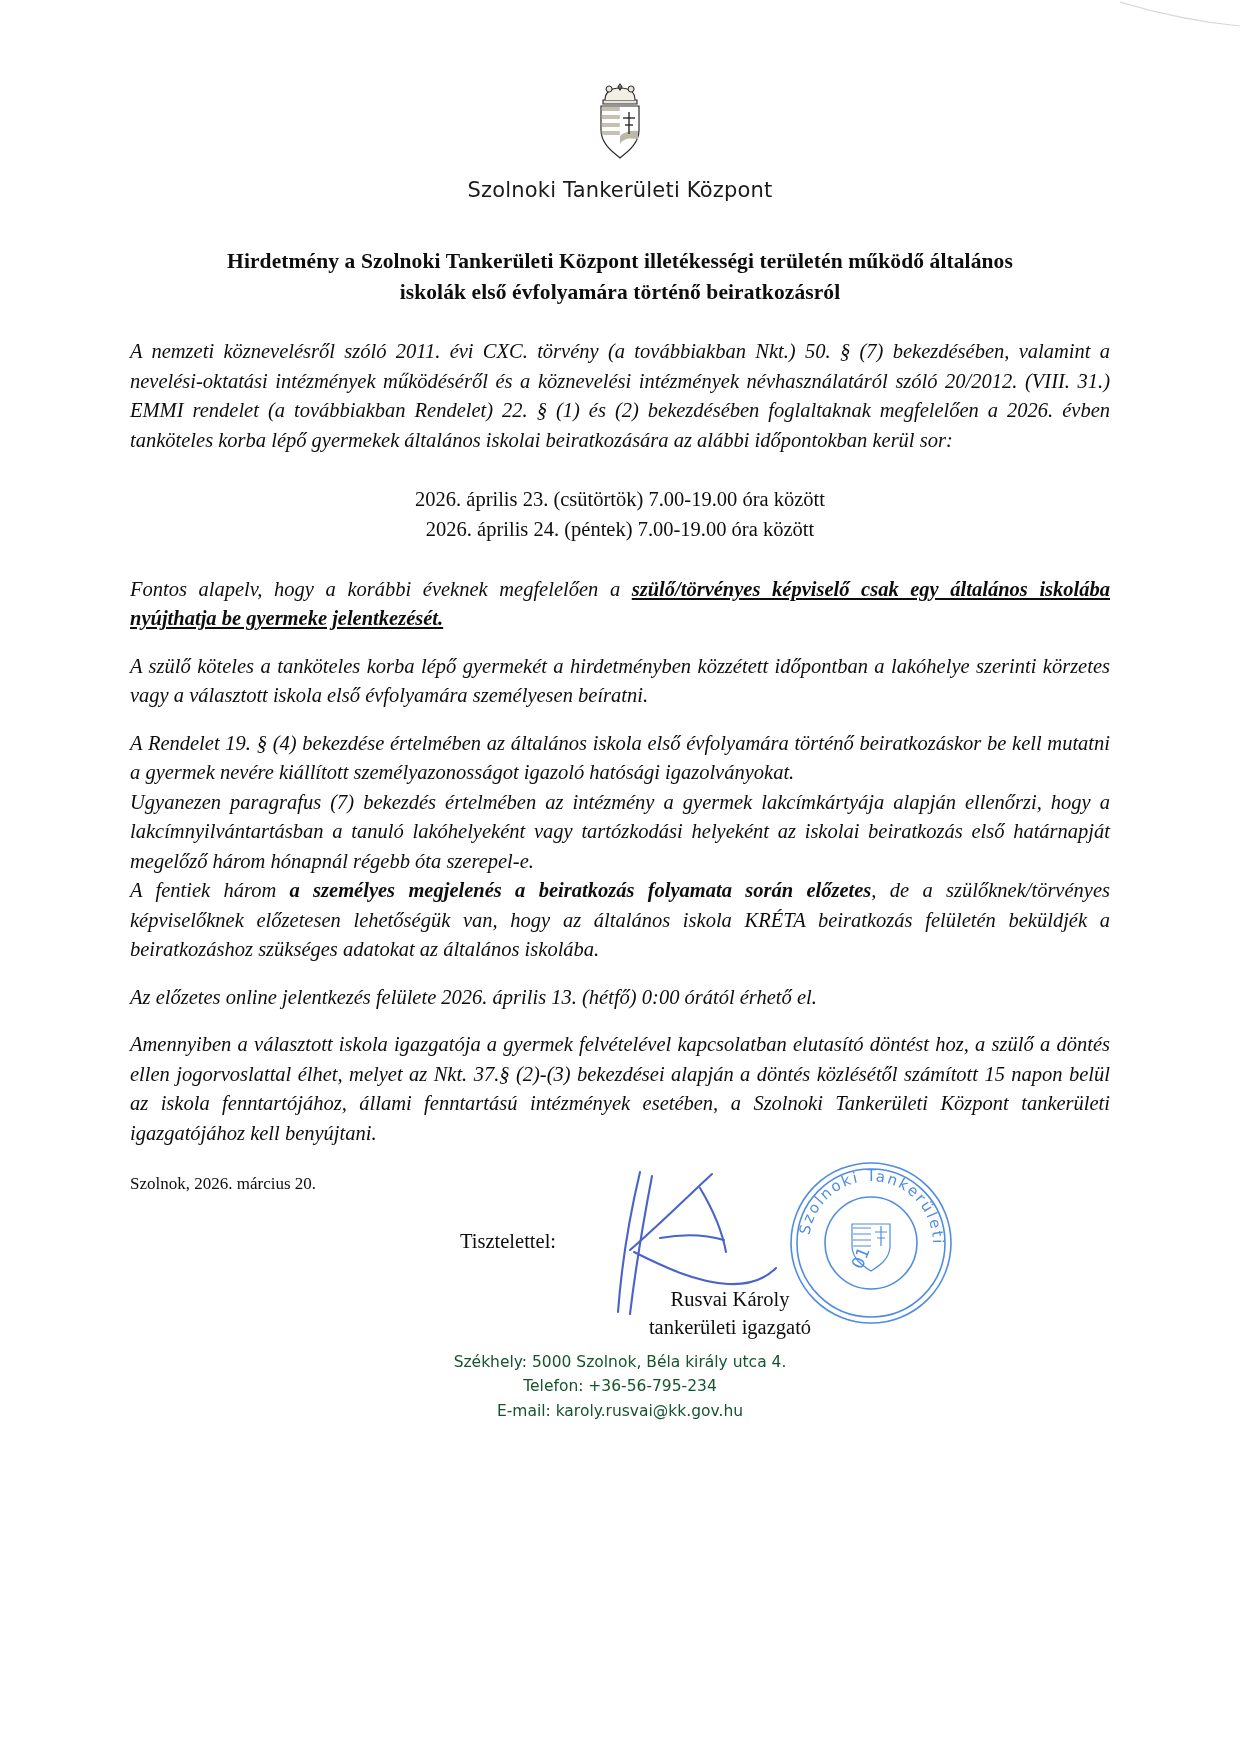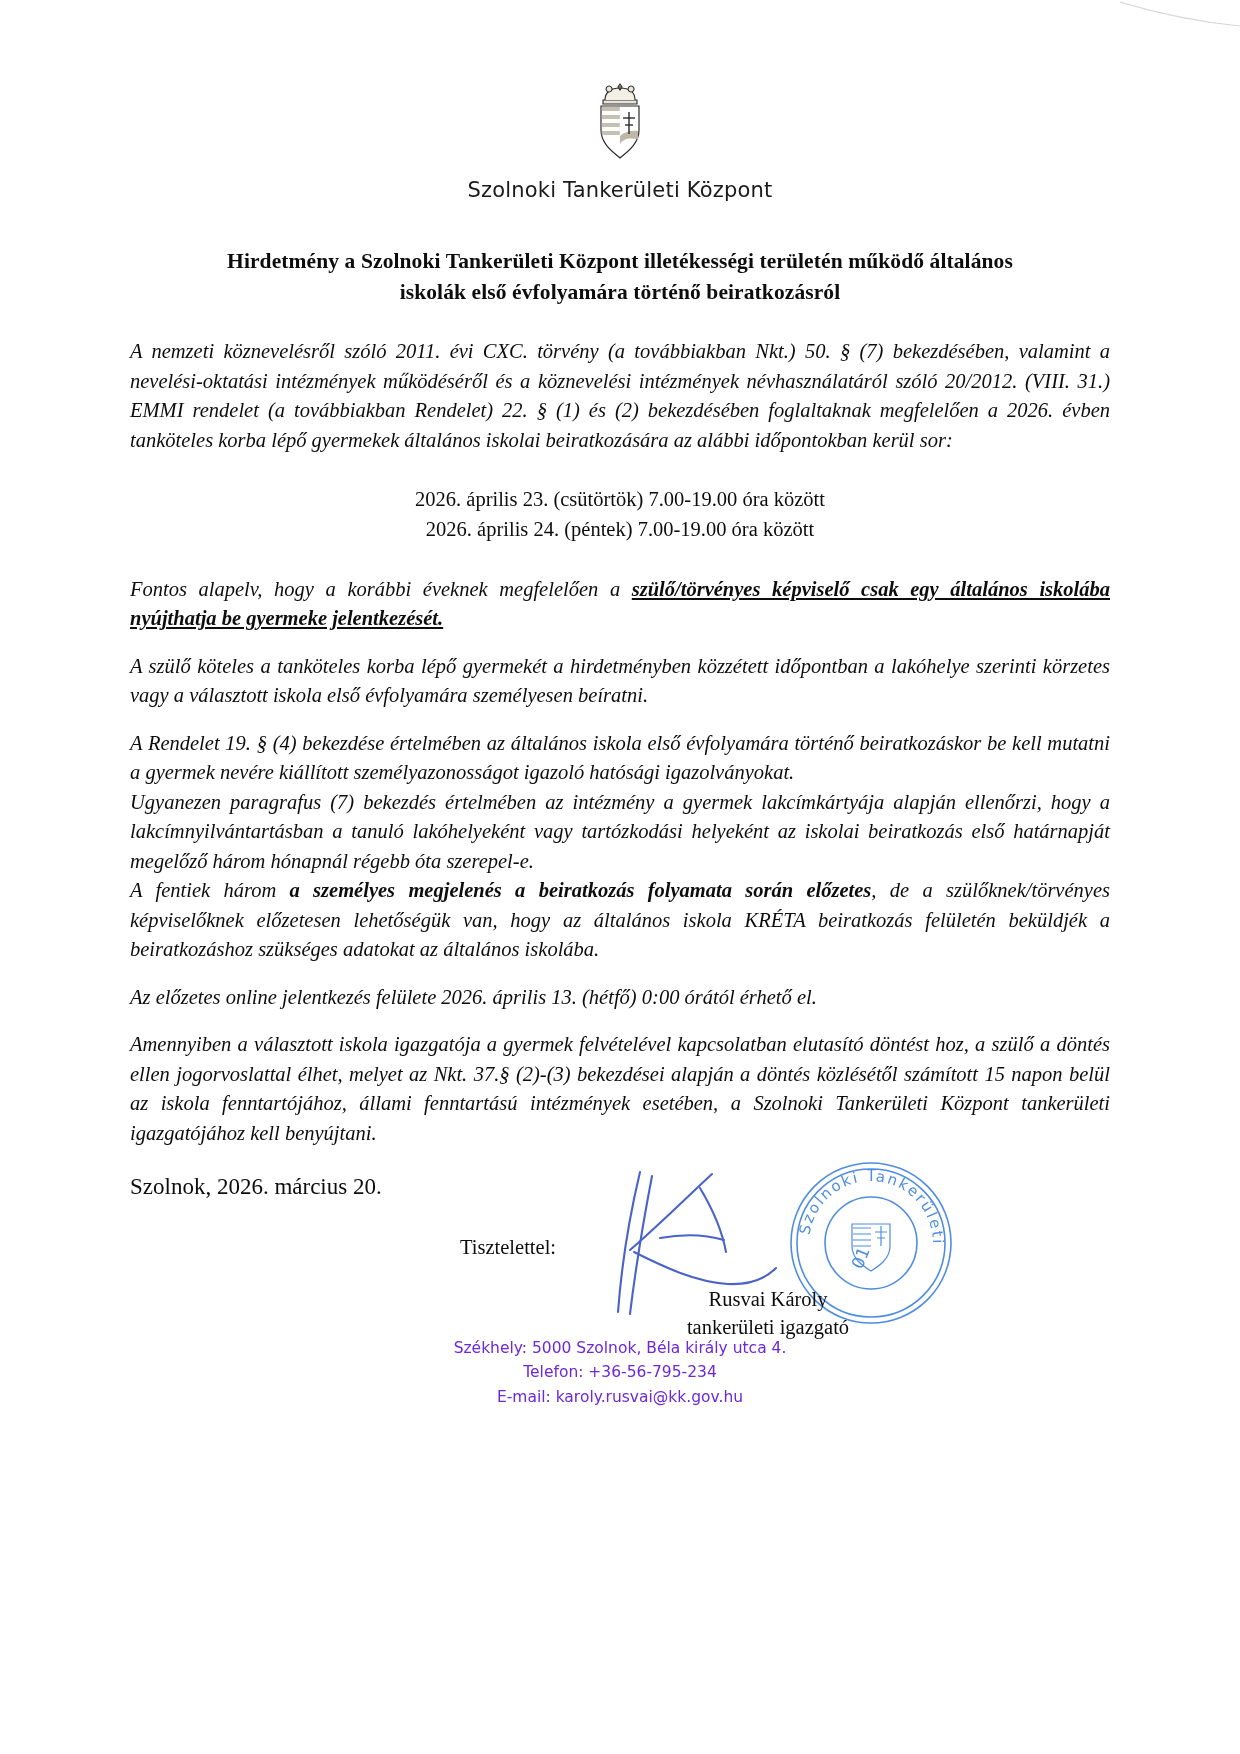--- a/index.html
+++ b/index.html
@@ -81,30 +81,30 @@
     text-decoration: underline;
   }
   .b { font-weight: bold; }
 
   .sign-block {
     margin-top: 26px;
     position: relative;
     height: 190px;
   }
   .place-date {
-    font-size: 23px;
+    font-size: 17px;
   }
   .regards {
     font-size: 20.5px;
     margin-top: 36px;
     margin-left: 330px;
   }
   .signature-name {
     position: absolute;
-    left: 518px;
+    left: 480px;
     top: 112px;
     font-size: 20.5px;
     text-align: center;
     line-height: 1.35;
     width: 240px;
   }
 
   
   .sig-draw {
     position: absolute;
@@ -121,26 +121,26 @@
     top: -22px;
     width: 182px;
     height: 182px;
     pointer-events: none;
   }
 
   .footer {
     position: absolute;
     left: 0;
     right: 0;
-    bottom: 100px;
+    bottom: 86px;
     text-align: center;
     font-family: "DejaVu Sans", sans-serif;
     font-size: 15.5px;
     line-height: 1.6;
-    color: #6d28d9;
+    color: #14532d;
   }
   .corner-fold {
     position: absolute;
     top: 0;
     right: 0;
     width: 120px;
     height: 40px;
     pointer-events: none;
   }
 </style>

